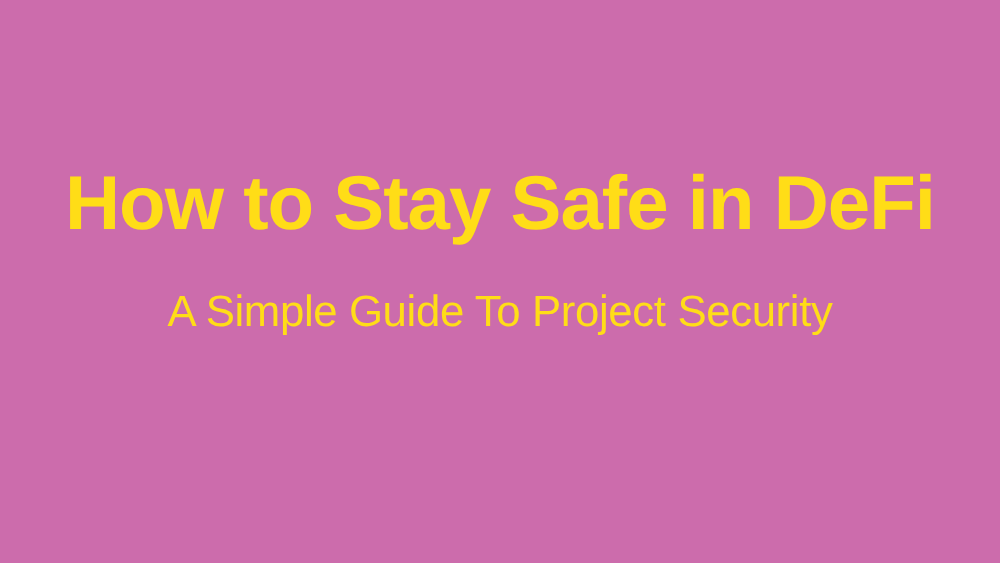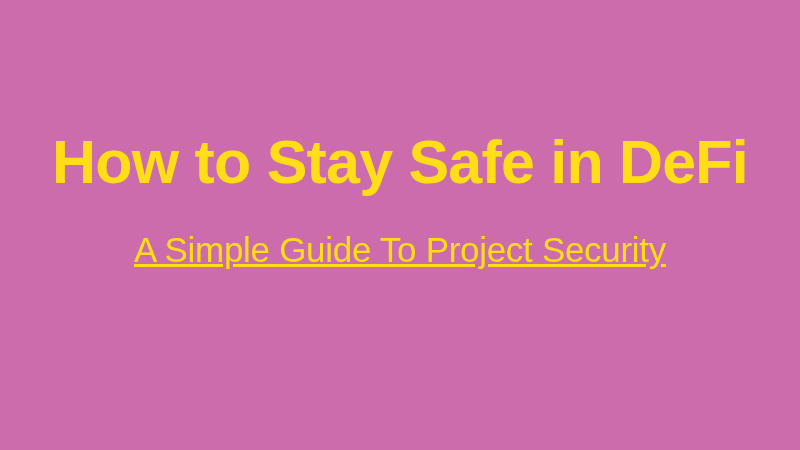--- a/index.html
+++ b/index.html
@@ -68,19 +68,19 @@
 </style>
 </head>
 <body>
 
 <div id="slide" style="background: rgb(204, 108, 172);">
 
   <div id="content-block">
 
     <h1 id="slide-title" style="color: rgb(255, 221, 23);">How to Stay Safe in DeFi</h1>
 
-    <h2 id="slide-subtitle" style="color: rgb(255, 221, 23); text-decoration: underline;">
+    <h2 id="slide-subtitle" style="color: rgb(255, 221, 23);">
       <span class="sub-line">A Simple Guide To Project Security</span>
     </h2>
 
   </div>
 
 </div>
 
 </body></html>

